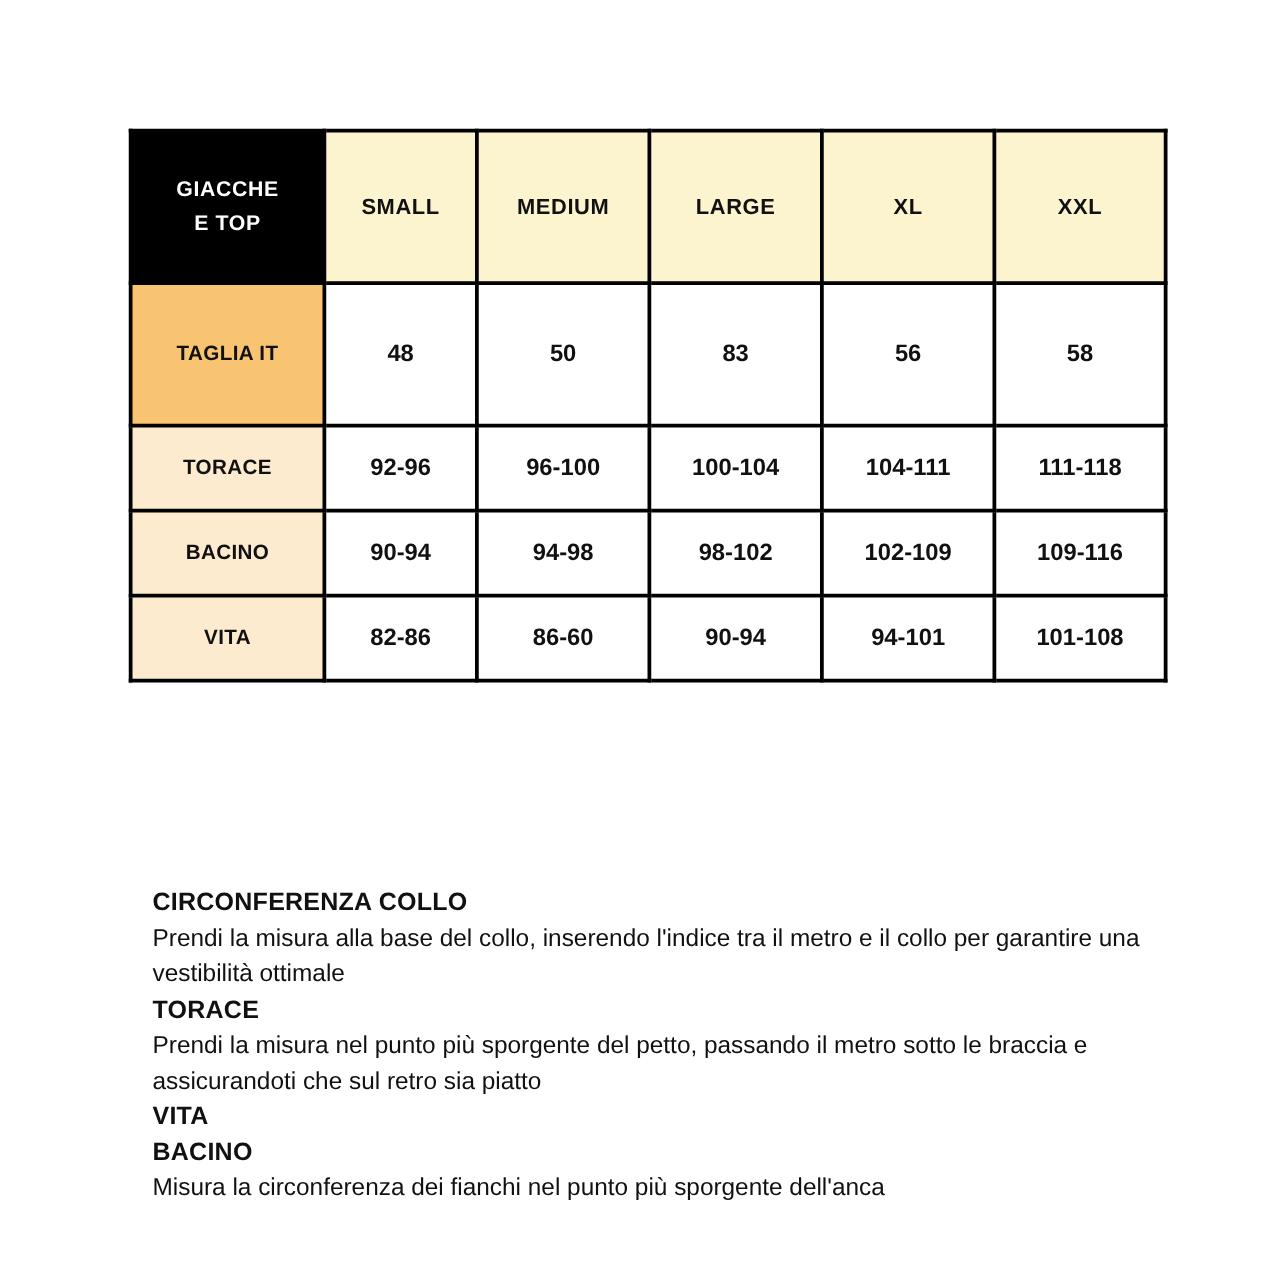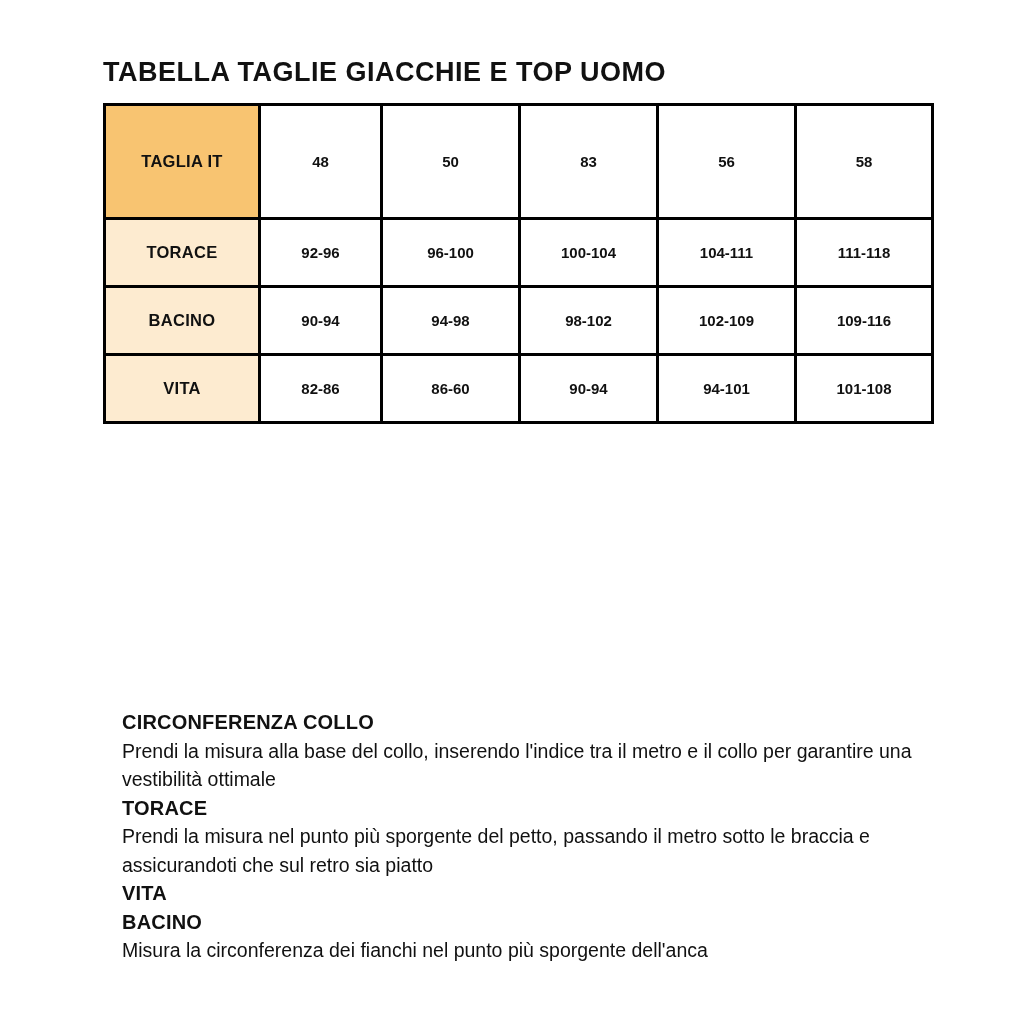--- a/index.html
+++ b/index.html
@@ -63,21 +63,21 @@
   }
   .row-label {
     font-size: 16.5px;
     letter-spacing: 0.3px;
     color: #111111;
   }
   .label-taglia { background: #F8C471; }
   .label-peach  { background: #FDEBD0; }
   .value-cell {
     background: #ffffff;
-    font-size: 15px;
+    font-size: 19px;
     color: #111111;
   }
 
   .instructions {
     position: absolute;
     left: 102px;
     top: 708px;
     width: 848px;
     font-size: 19.5px;
     line-height: 28.5px;
@@ -91,32 +91,42 @@
   }
   .instructions .ins-text {
     font-weight: normal;
   }
 </style>
 </head>
 <body>
 
 <div class="page">
 
-  <div class="big-title title-main">TABELLA TAGLIE GIACCHIE E TOP UOMO</div>
 
   <table class="size-table">
     <colgroup>
       <col style="width:155px">
       <col style="width:122px">
       <col style="width:138px">
       <col style="width:138px">
       <col style="width:138px">
       <col style="width:137px">
     </colgroup>
     <tbody>
+      <tr class="row-header">
+        <th class="corner-cell">
+          <div>GIACCHE</div>
+          <div>E TOP</div>
+        </th>
+        <th class="col-header">SMALL</th>
+        <th class="col-header">MEDIUM</th>
+        <th class="col-header">LARGE</th>
+        <th class="col-header">XL</th>
+        <th class="col-header">XXL</th>
+      </tr>
 
       <tr class="row-taglia">
         <td class="row-label label-taglia">TAGLIA IT</td>
         <td class="value-cell">48</td>
         <td class="value-cell">50</td>
         <td class="value-cell">83</td>
         <td class="value-cell">56</td>
         <td class="value-cell">58</td>
       </tr>
 

